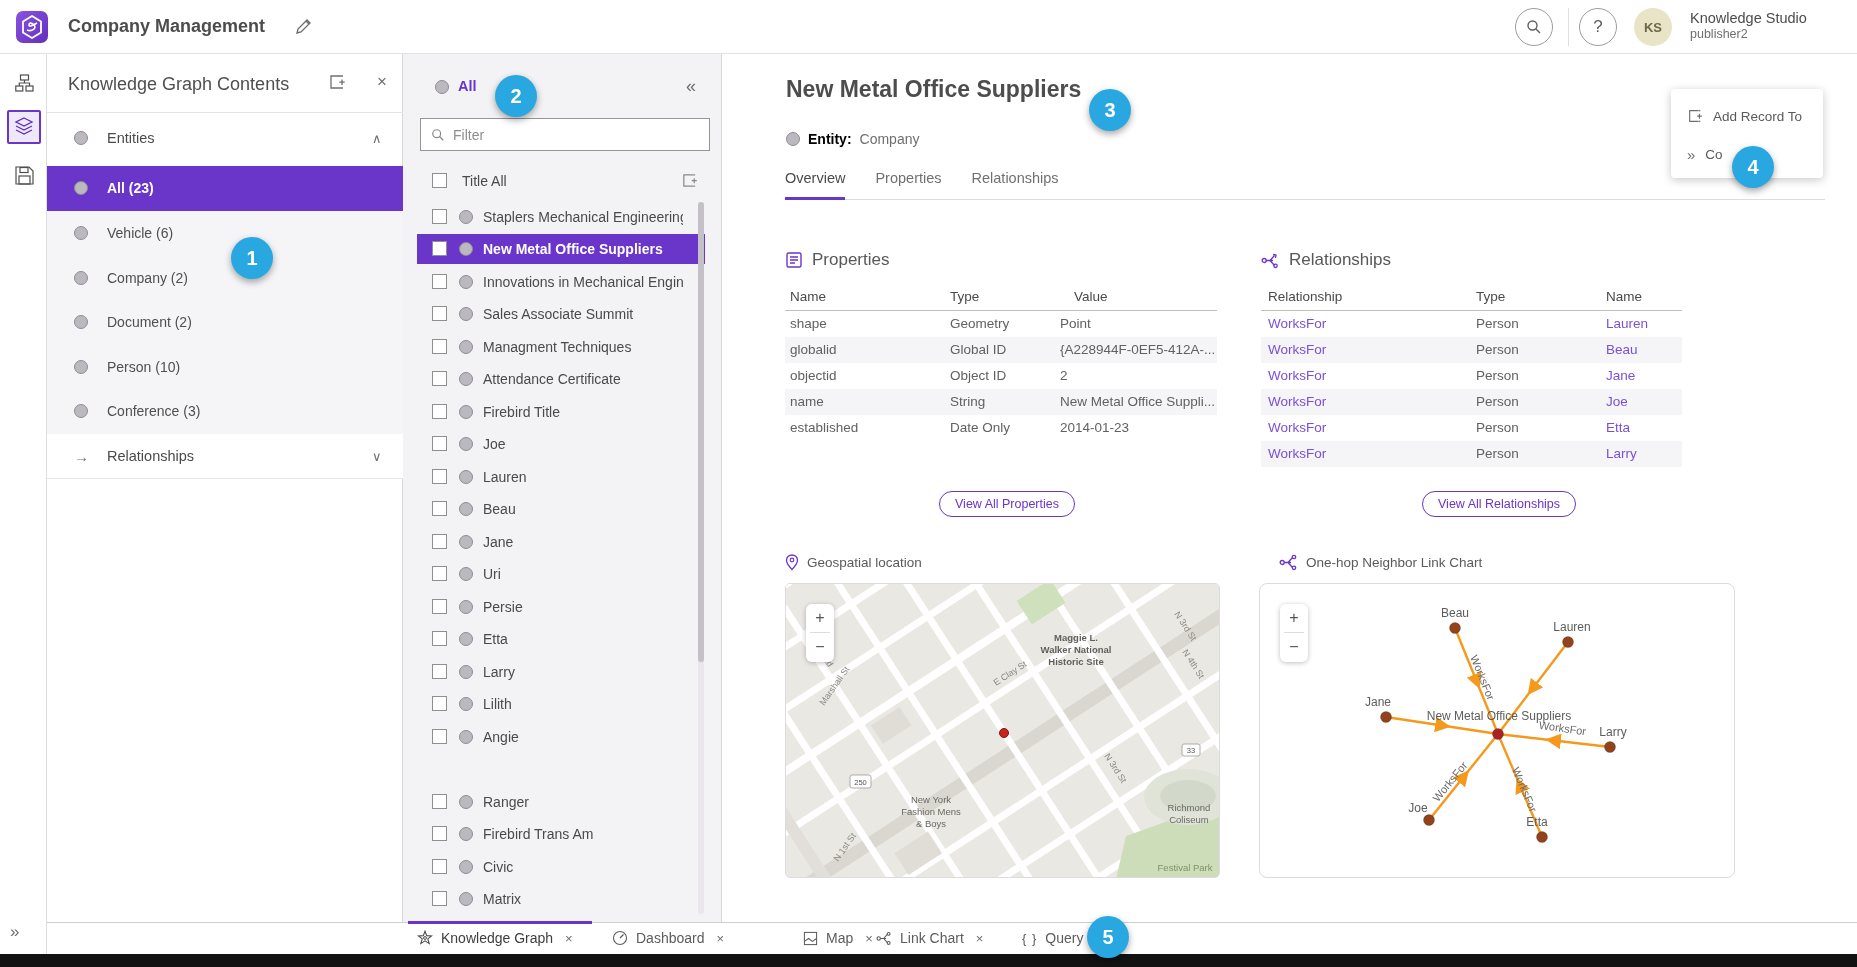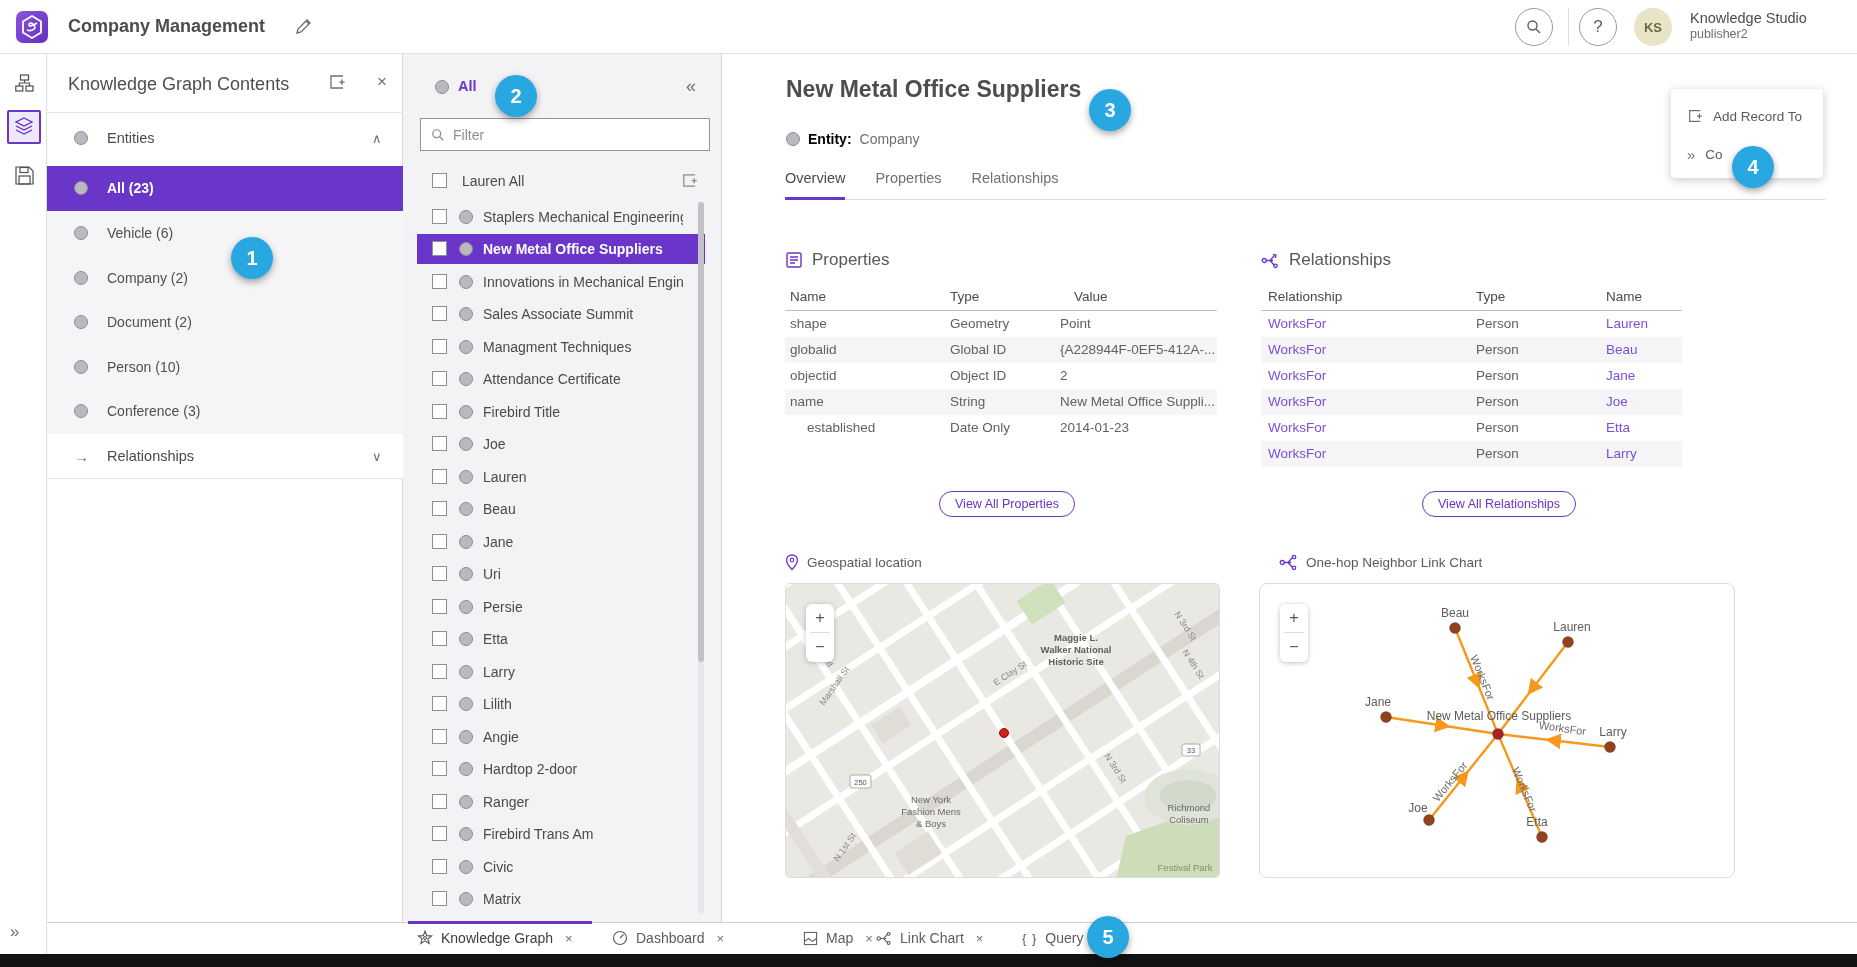--- a/index.html
+++ b/index.html
@@ -239,21 +239,21 @@
   <div class="abs filter-box">
     <svg width="14" height="14" viewBox="0 0 16 16">
         <circle cx="6.5" cy="6.5" r="4.5" fill="none" stroke="#8a8a8a" stroke-width="1.4"></circle>
         <line x1="10" y1="10" x2="14" y2="14" stroke="#8a8a8a" stroke-width="1.4"></line>
       </svg>
     <input placeholder="Filter" style="">
   </div>
 
   <div class="abs sel-all-row">
     <span class="checkbox"></span>
-    <span class="lbl">Lauren All</span>
+    <span class="lbl">Title All</span>
     <span class="sel-all-add">
       <svg width="17" height="17" viewBox="0 0 18 18">
           <path d="M13 3 L3 3 L3 15 L13 15" fill="none" stroke="#8a8a8a" stroke-width="1.3"></path>
           <path d="M13 3 L15 3 M13 15 L15 15" stroke="#8a8a8a" stroke-width="1.3"></path>
           <path d="M14 6.5 L14 12 M11.3 9.2 L16.7 9.2" stroke="#8a8a8a" stroke-width="1.3"></path>
         </svg>
     </span>
   </div>
 
   <div class="li-row" style="top:148px;">
@@ -335,25 +335,20 @@
   <div class="li-row" style="top:635px;">
       <span class="checkbox"></span>
       <span class="gcircle"></span>
       <span class="lbl">Lilith</span>
     </div>
   <div class="li-row" style="top:668px;">
       <span class="checkbox"></span>
       <span class="gcircle"></span>
       <span class="lbl">Angie</span>
     </div>
-  <div class="li-row" style="top:700px;">
-      <span class="checkbox"></span>
-      <span class="gcircle"></span>
-      <span class="lbl">Hardtop 2-door</span>
-    </div>
   <div class="li-row" style="top:733px;">
       <span class="checkbox"></span>
       <span class="gcircle"></span>
       <span class="lbl">Ranger</span>
     </div>
   <div class="li-row" style="top:765px;">
       <span class="checkbox"></span>
       <span class="gcircle"></span>
       <span class="lbl">Firebird Trans Am</span>
     </div>
@@ -413,21 +408,21 @@
       <span class="cell" style="left:5px;">objectid</span>
       <span class="cell" style="left:165px;">Object ID</span>
       <span class="cell" style="left:275px;">2</span>
     </div>
     <div class="trow stripe" style="top:103px;">
       <span class="cell" style="left:5px;">name</span>
       <span class="cell" style="left:165px;">String</span>
       <span class="cell" style="left:275px;">New Metal Office Suppli...</span>
     </div>
     <div class="trow" style="top:129px;">
-      <span class="cell" style="left:22px;text-align:right;">established</span>
+      <span class="cell" style="left:5px;text-align:right;">established</span>
       <span class="cell" style="left:165px;">Date Only</span>
       <span class="cell" style="left:275px;">2014-01-23</span>
     </div>
   </div>
   <button class="abs viewall" style="left:217px; top:437px;">View All Properties</button>
 
   <div class="abs sec-head" style="left:539px; top:196px;">
     <svg width="19" height="17" viewBox="0 0 19 17">
         <circle cx="3.2" cy="8.5" r="2" fill="none" stroke="#6a35c9" stroke-width="1.3"></circle>
         <path d="M5 8.5 L12 8.5 M9 8.5 L13.5 3.5 M9 8.5 L13.5 13.5" fill="none" stroke="#6a35c9" stroke-width="1.3"></path>

